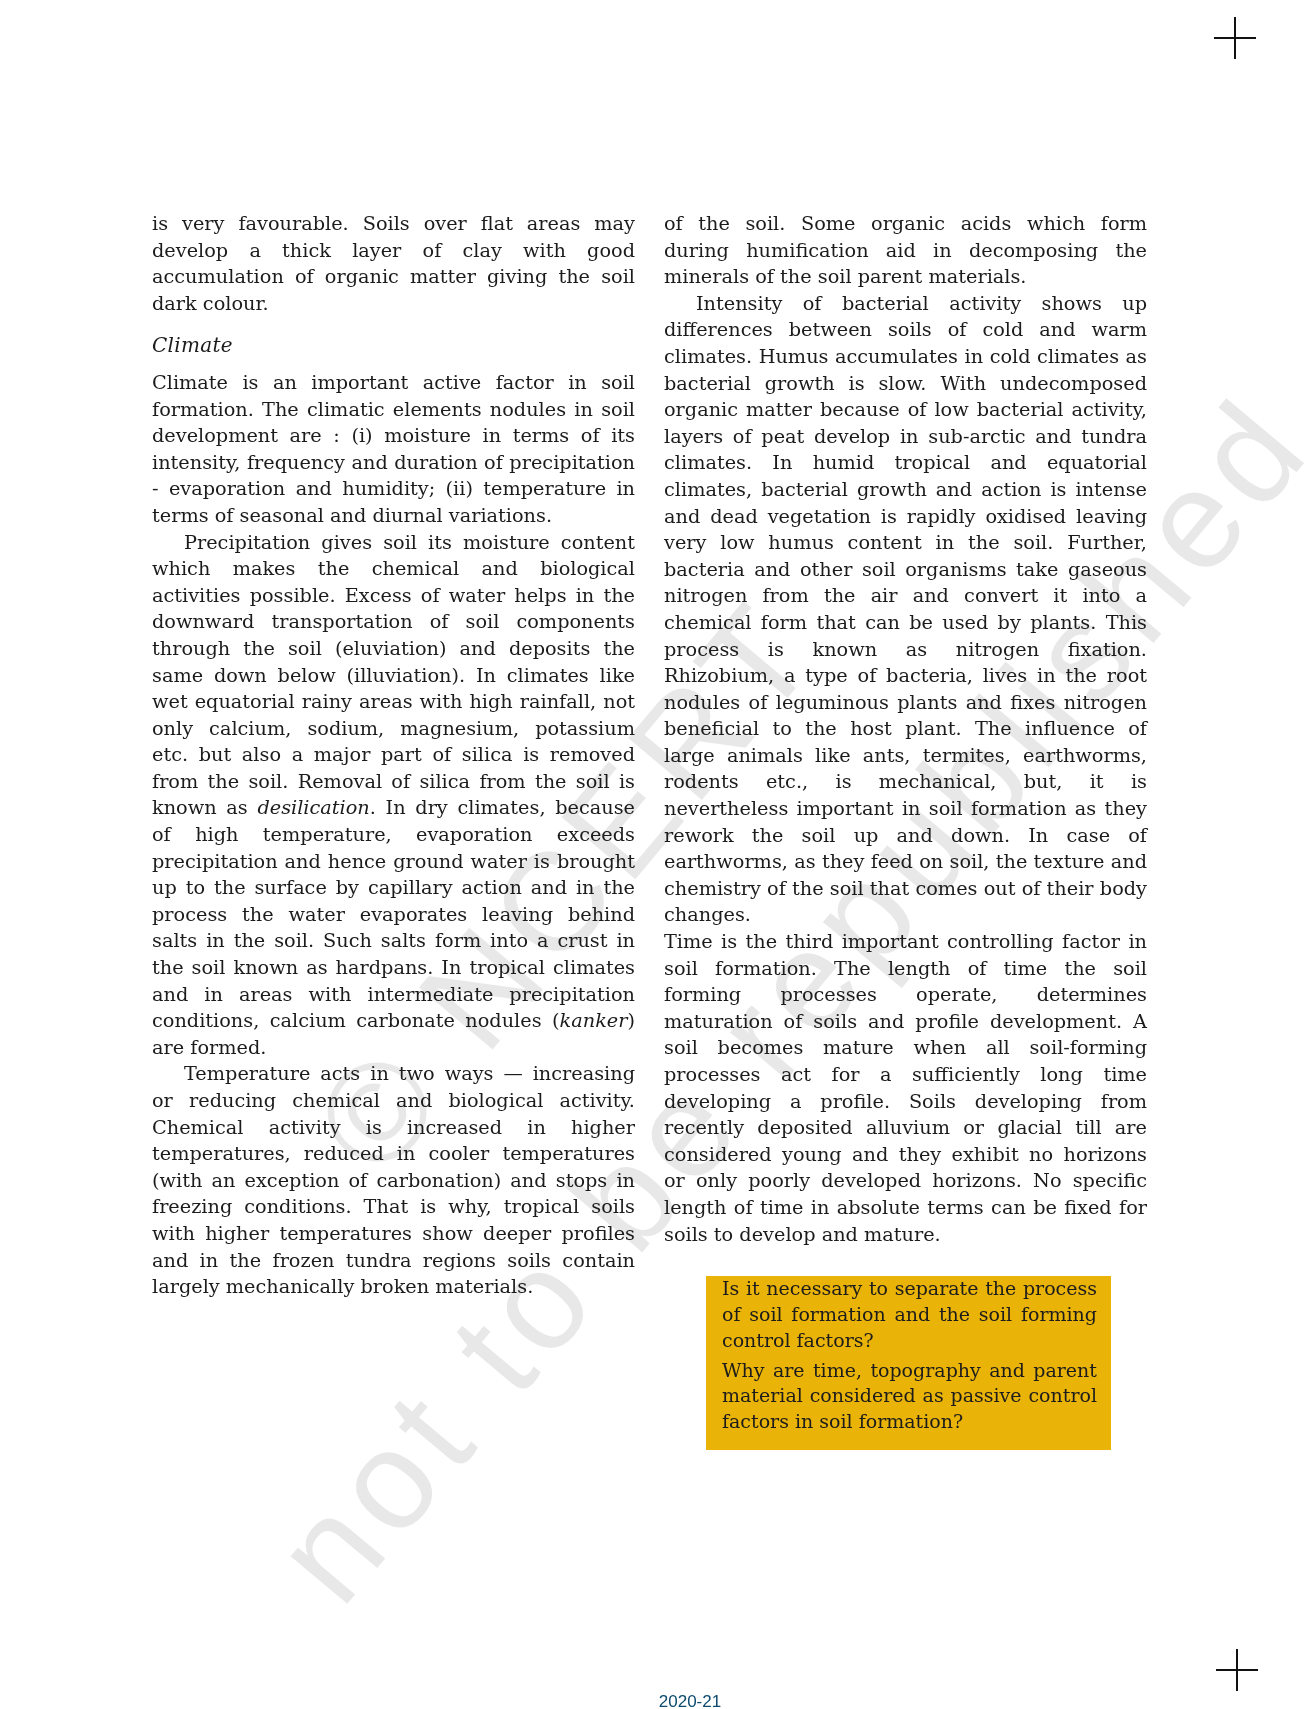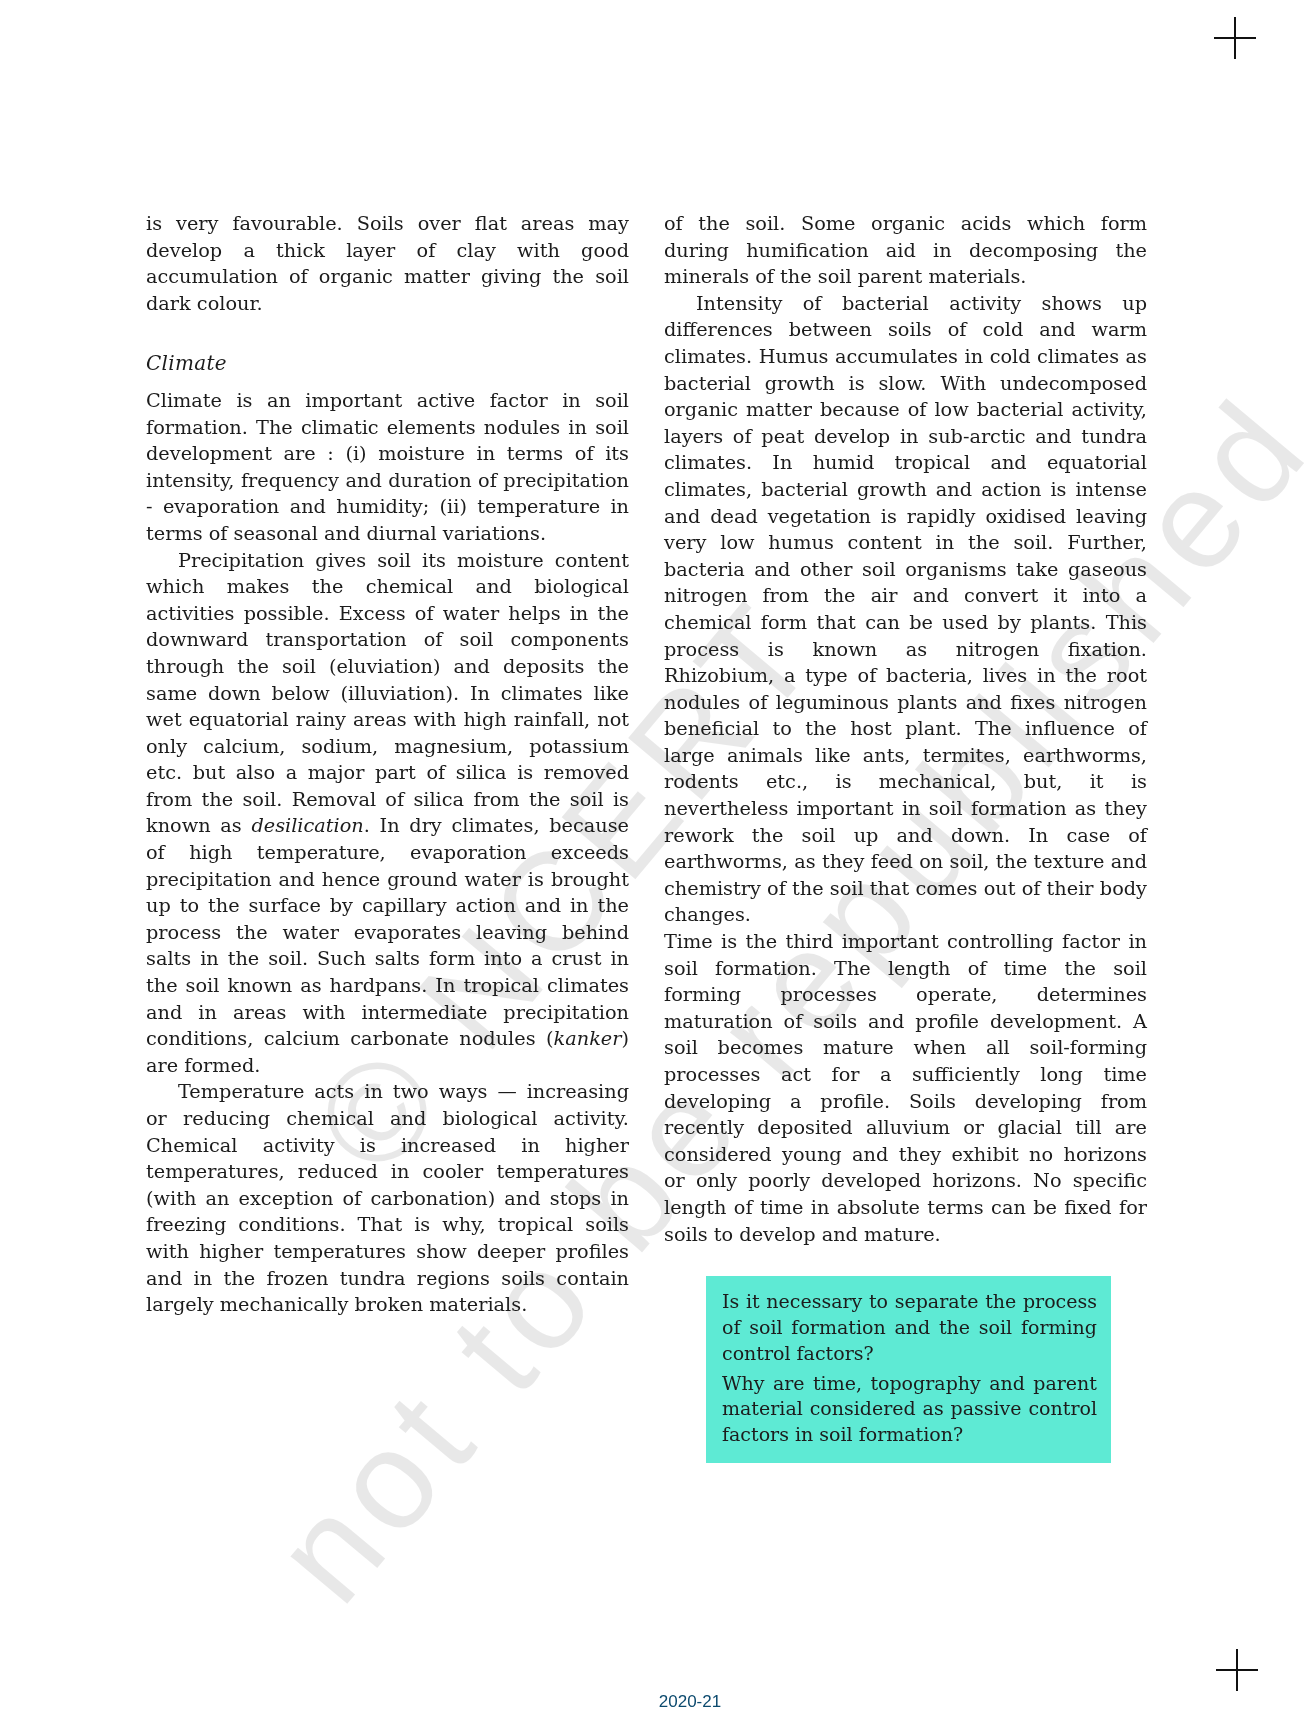--- a/index.html
+++ b/index.html
@@ -22,35 +22,35 @@
   
   .runhead{
     position:absolute;left:150px;top:155px;width:997px;
     font-size:16.5px;letter-spacing:2px;word-spacing:5px;color:#222;
   }
   .runhead .pageno{position:absolute;right:0;top:0;letter-spacing:0;}
 
   
   .col{position:absolute;top:211px;width:483px;text-align:justify;
        font-size:19.3px;line-height:26.6px;}
-  .col-left{left:146px;}
+  .col-left{left:152px;}
   .col-right{left:664px;}
 
   .col p{margin:0;}
   p.ind{text-indent:32px;}
   h3.subhead{
-    margin:33px 0 11px 0;font-size:20px;font-weight:normal;font-style:italic;
+    margin:15px 0 11px 0;font-size:20px;font-weight:normal;font-style:italic;
     letter-spacing:0.3px;text-align:left;
   }
   i{font-style:italic;}
 
   
   .qbox{
-    margin:28px 0 0 42px;width:375px;background:#5eead4;
-    padding:13px 14px 15px 16px;box-sizing:content-box;
+    margin:28px 0 0 42px;width:375px;background:#eab308;
+    padding:0 14px 15px 16px;box-sizing:content-box;
     font-size:19px;line-height:25.8px;text-align:justify;
   }
   .qbox p{margin:0;}
   .qbox p + p{margin-top:4px;}
 
   
   .footer{
     position:absolute;left:590px;top:1692px;width:200px;text-align:center;
     font-family:"Liberation Sans", sans-serif;font-size:17px;color:#0c4a6e;
   }

